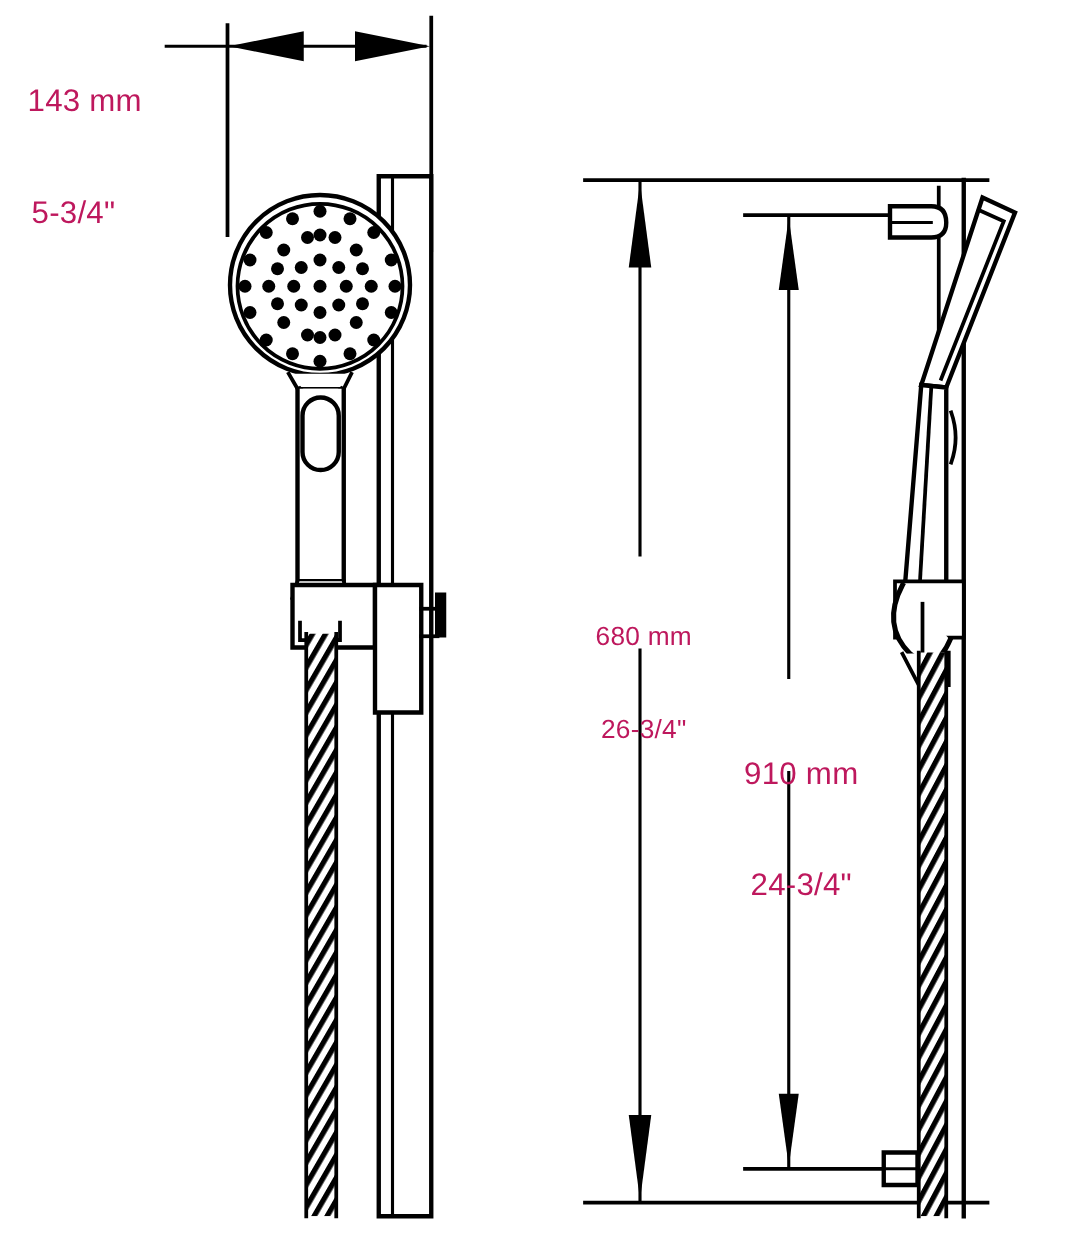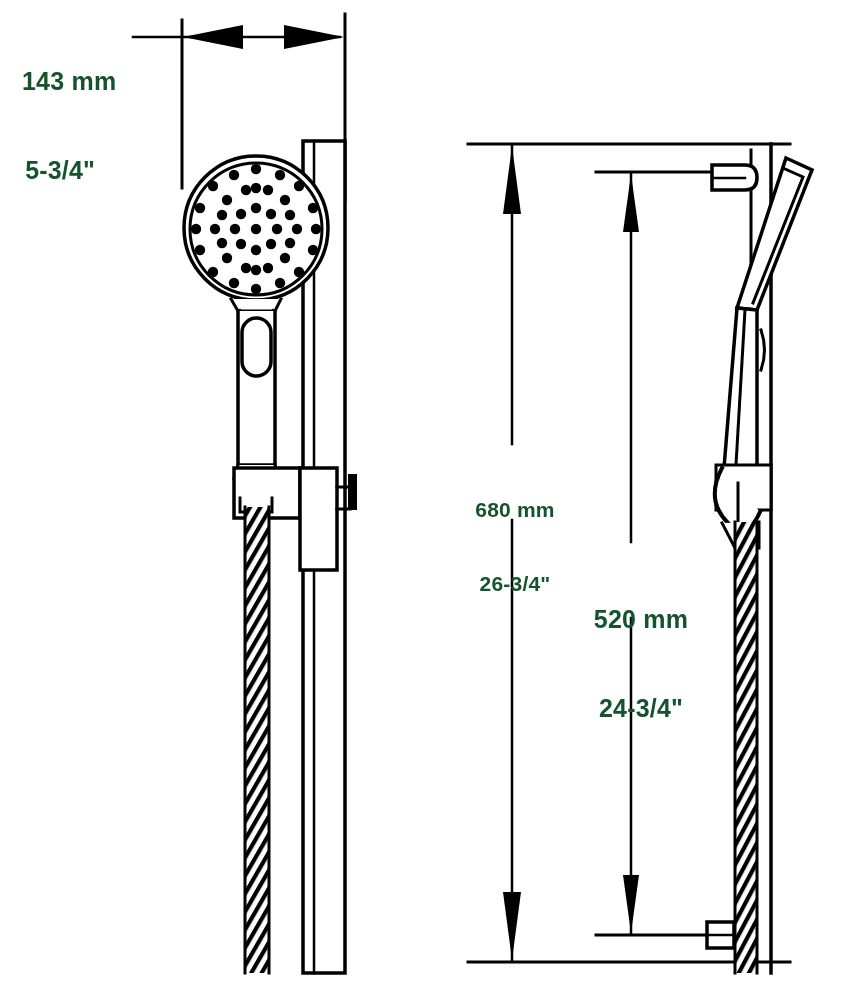--- a/index.html
+++ b/index.html
@@ -18,22 +18,22 @@
     overflow: hidden;
   }
   #drawing-svg {
     position: absolute;
     left: 0;
     top: 0;
   }
   .dim-label {
     position: absolute;
     font-family: "Liberation Sans", sans-serif;
-    font-weight: bold;
-    color: #14532d;
+    font-weight: normal;
+    color: #be185d;
     line-height: 1.18;
     white-space: pre;
     letter-spacing: 0.2px;
   }
   .dim-label .l1, .dim-label .l2 {
     display: block;
   }
   #label-143 {
     left: 22px;
     top: 8px;
@@ -280,17 +280,17 @@
     <span class="l1">143 mm</span>
     <span class="l2">5-3/4"</span>
   </div>
 
   <div class="dim-label" id="label-680">
     <span class="l1">680 mm</span>
     <span class="l2">26-3/4"</span>
   </div>
 
   <div class="dim-label" id="label-630">
-    <span class="l1">520 mm</span>
+    <span class="l1">910 mm</span>
     <span class="l2">24-3/4"</span>
   </div>
 
 </div>
 
 </body></html>

